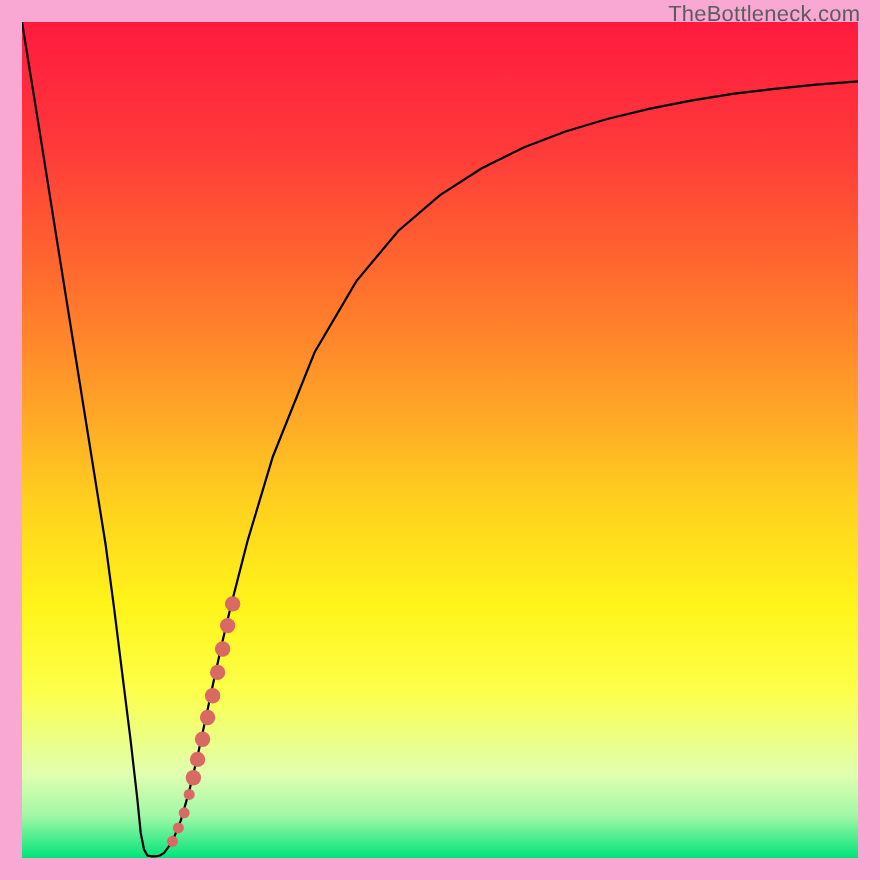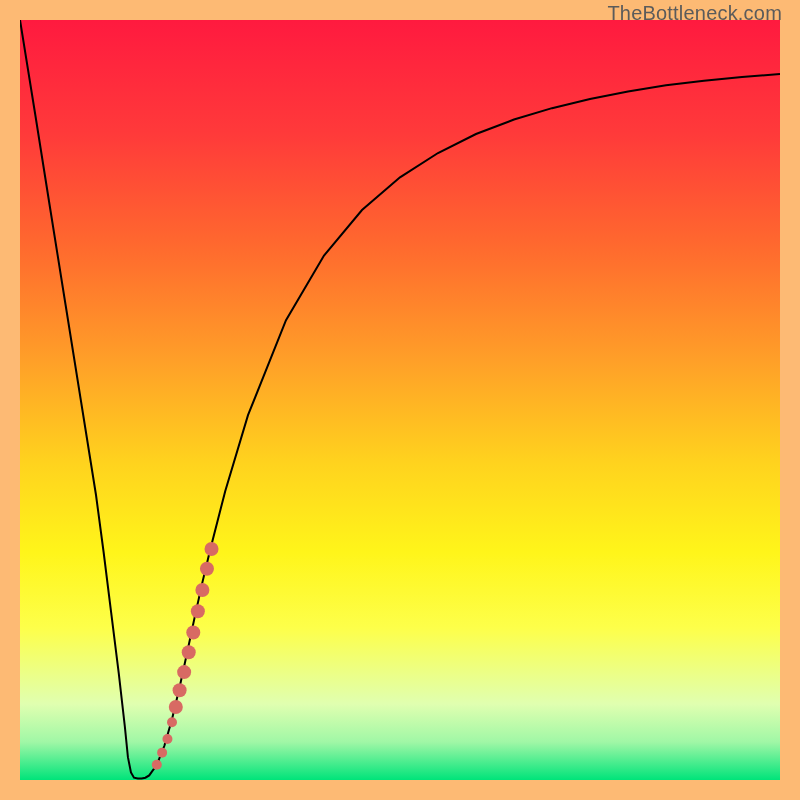--- a/index.html
+++ b/index.html
@@ -10,21 +10,21 @@
     overflow: hidden;
     background: #000;
     font-family: Arial, Helvetica, sans-serif;
   }
   .frame {
     position: absolute;
     left: 0;
     top: 0;
     width: 800px;
     height: 800px;
-    background: #fdba74;
+    background: #f9a8d4;
   }
   .plot {
     position: absolute;
     left: 20px;
     top: 20px;
     width: 760px;
     height: 760px;
   }
   .watermark {
     position: absolute;

